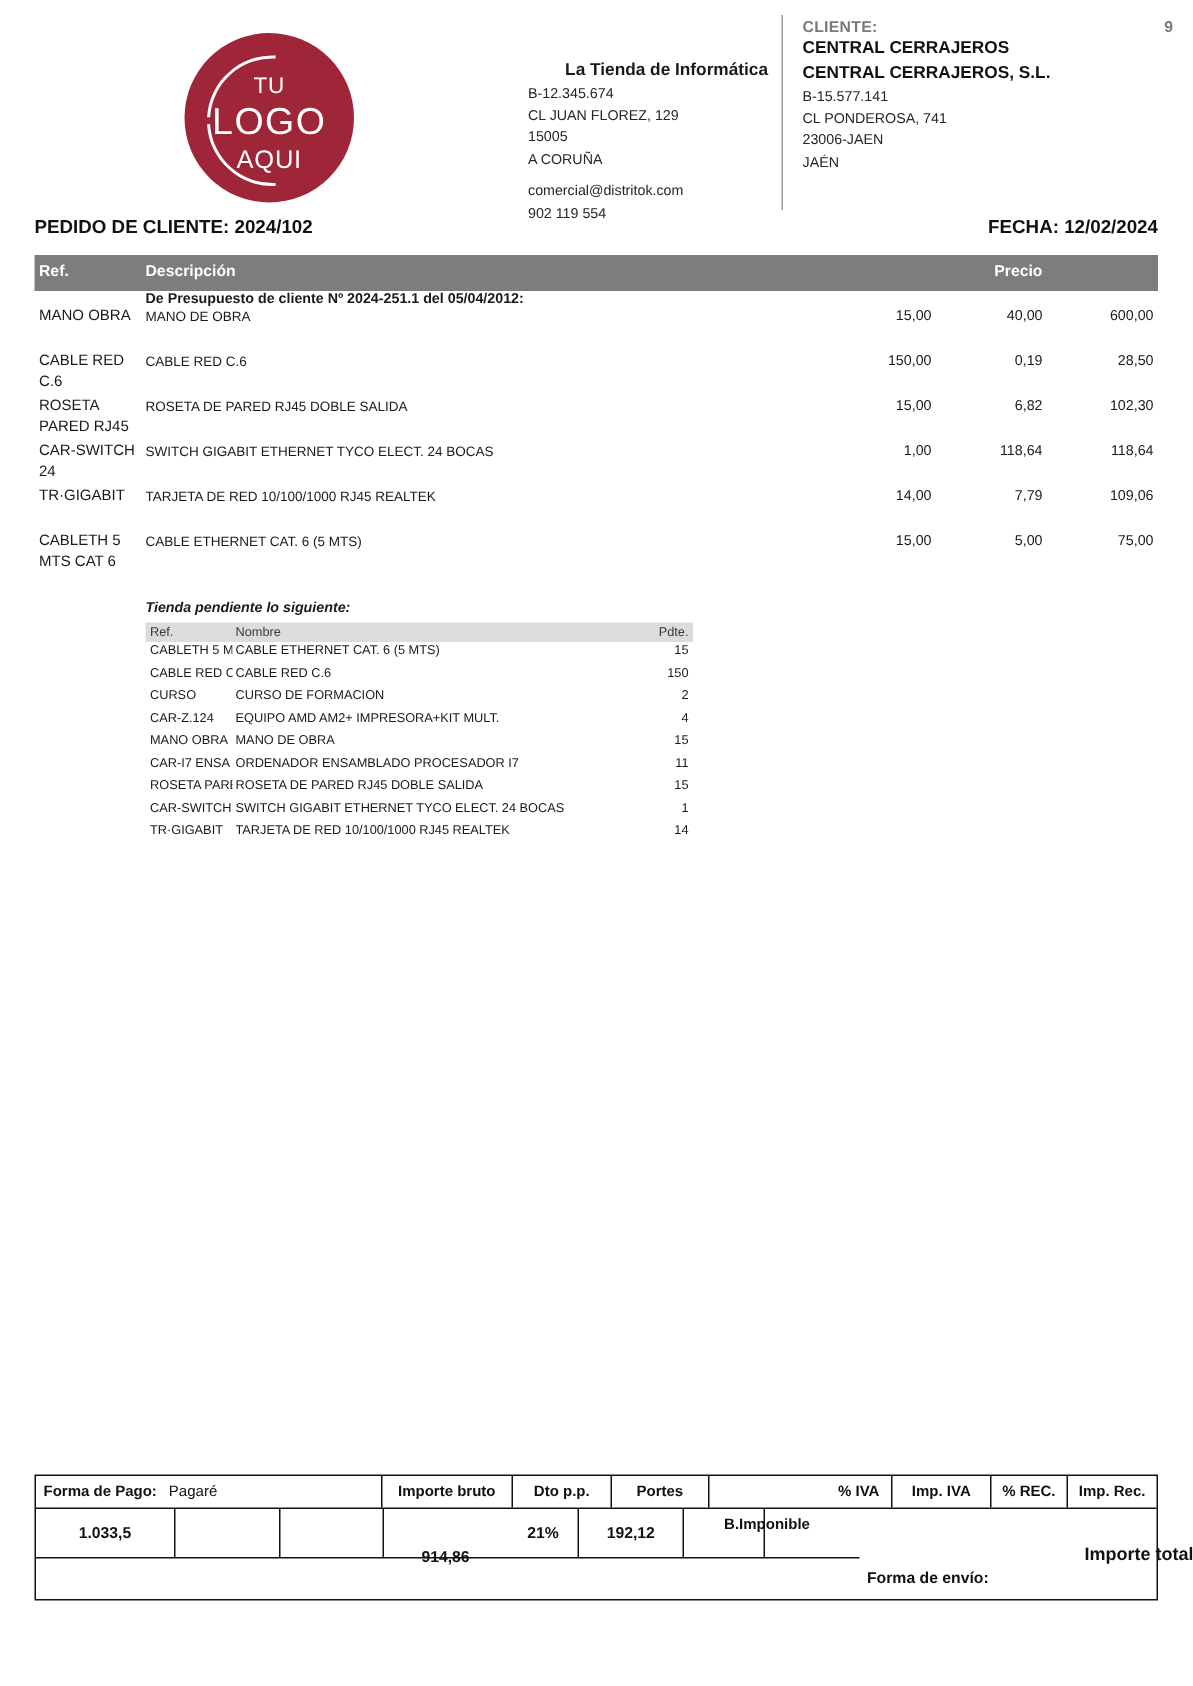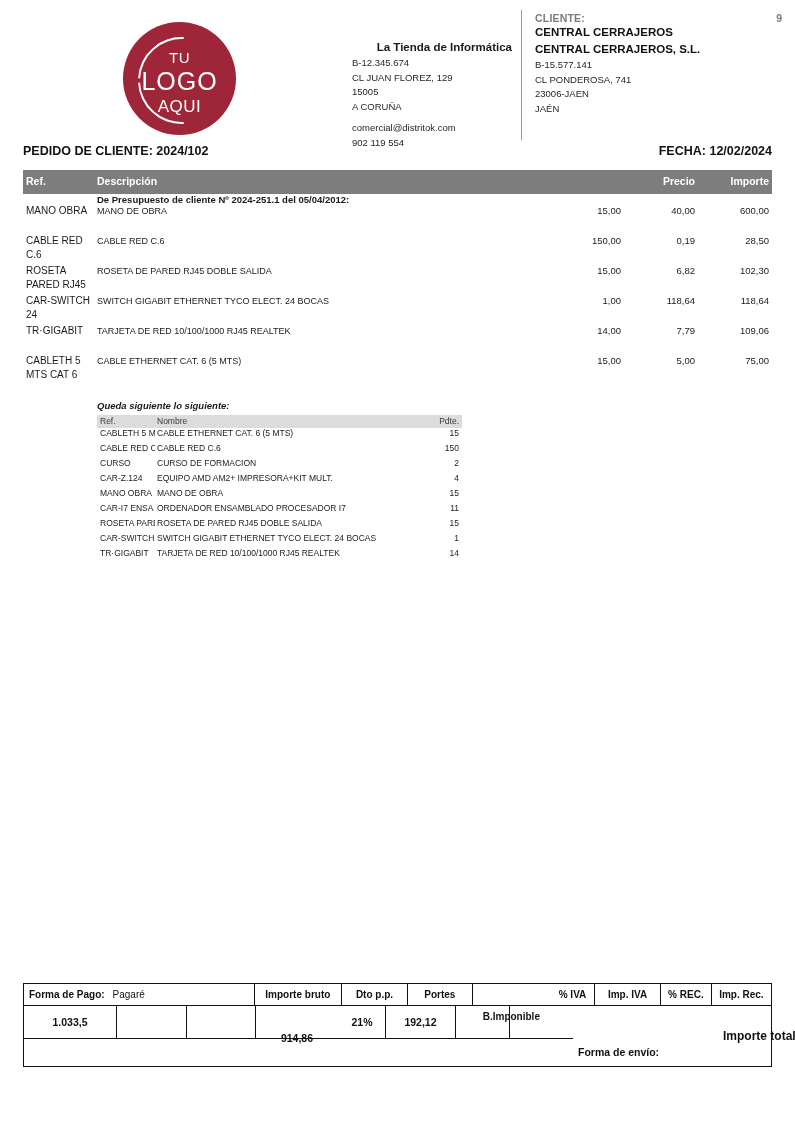--- a/index.html
+++ b/index.html
@@ -455,21 +455,20 @@
 <div id="order-line">
   <span id="order-title">PEDIDO DE CLIENTE: 2024/102</span>
   <span id="order-date">FECHA: 12/02/2024</span>
 </div>
 
 <div id="main-table">
   <div id="main-thead">
     <span class="th" id="th-ref">Ref.</span>
     <span class="th" id="th-desc">Descripción</span>
     <span class="th" id="th-prec">Precio</span>
-    <span class="th" id="th-imp">Importe</span>
   </div>
   <div id="main-rows">
     <div id="budget-note">De Presupuesto de cliente Nº 2024-251.1 del 05/04/2012:</div>
     <div id="main-rows-host">
         <div class="mrow" style="top: 10px;">
           <div class="ref">MANO OBRA</div>
           <div class="desc">MANO DE OBRA</div>
           <div class="num cant">15,00</div>
           <div class="num prec">40,00</div>
           <div class="num imp">600,00</div>
@@ -507,21 +506,21 @@
           <div class="desc">CABLE ETHERNET CAT. 6 (5 MTS)</div>
           <div class="num cant">15,00</div>
           <div class="num prec">5,00</div>
           <div class="num imp">75,00</div>
         </div>
       </div>
   </div>
 </div>
 
 <div id="pending">
-  <div id="pending-title">Queda siguiente lo siguiente:</div>
+  <div id="pending-title">Tienda pendiente lo siguiente:</div>
   <div id="pending-head">
     <span class="pth" id="pth-ref">Ref.</span>
     <span class="pth" id="pth-nom">Nombre</span>
     <span class="pth" id="pth-pdte">Pdte.</span>
   </div>
   <div id="pending-rows-host">
       <div class="prow">
         <span class="p-ref">CABLETH 5 M</span>
         <span class="p-nom">CABLE ETHERNET CAT. 6 (5 MTS)</span>
         <span class="p-pdte">15</span>

